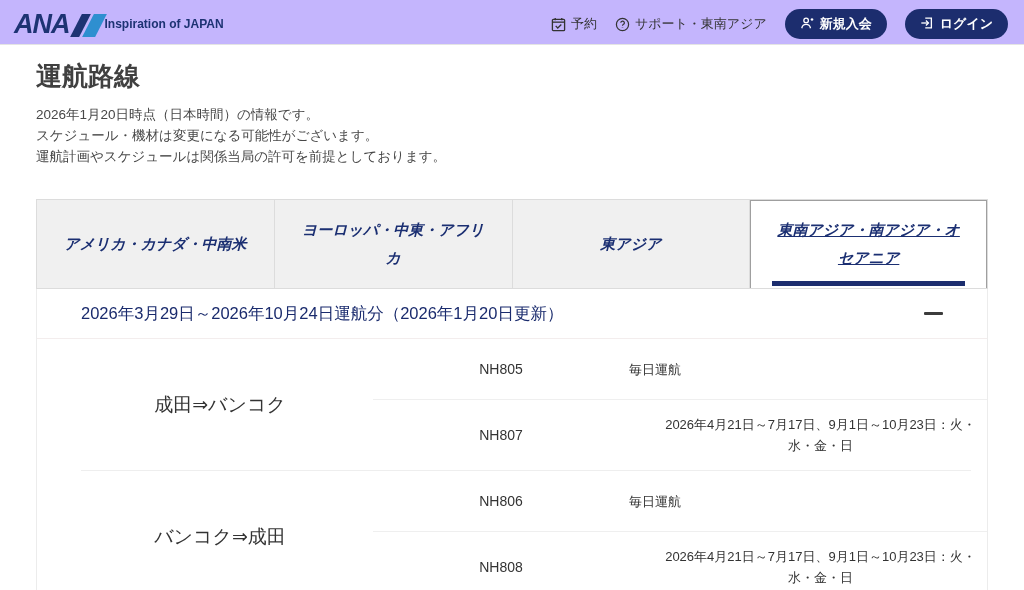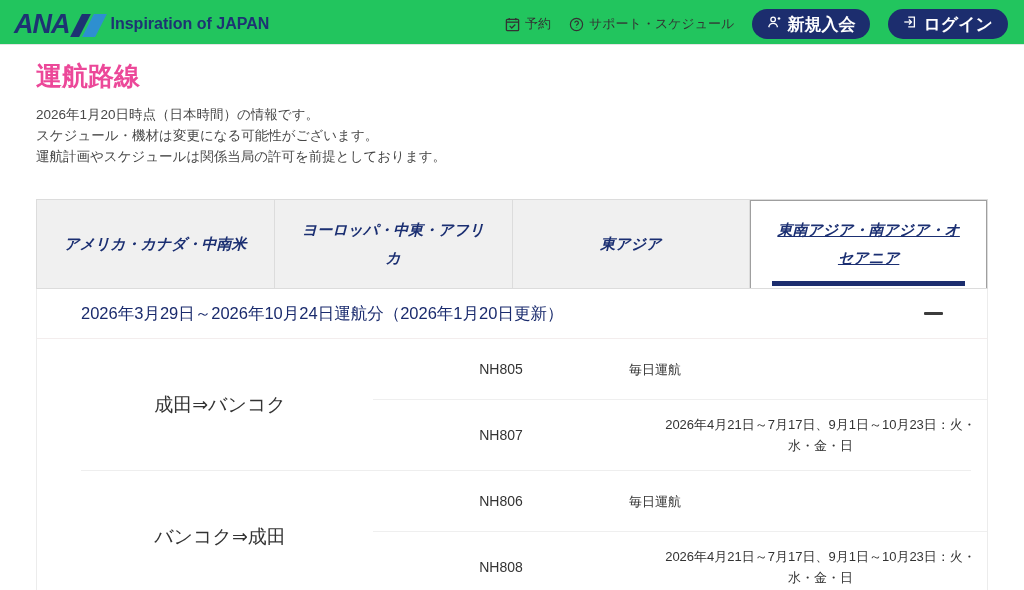--- a/index.html
+++ b/index.html
@@ -1,42 +1,42 @@
 <!DOCTYPE html>
 <html lang="ja"><head>
 <meta charset="utf-8">
 <style>
   * { box-sizing: border-box; margin: 0; padding: 0; }
   html,body { width:1024px; height:590px; overflow:hidden; background:#fff;
     font-family:"Liberation Sans","DejaVu Sans",sans-serif; color:#333; }
 
   
   .ghead { height:45px; display:flex; align-items:center; justify-content:space-between;
-    padding:4px 16px 0 14px; border-bottom:1px solid #e4e4e4; background:#22c55e; }
+    padding:4px 16px 0 14px; border-bottom:1px solid #e4e4e4; background:#c4b5fd; }
   .logo { display:flex; align-items:center; cursor:pointer; }
   .ana-word { font-size:27px; font-weight:bold; font-style:italic; letter-spacing:-1px;
     color:#1d3373; line-height:1; }
   .slash { display:flex; margin:2px 0 0 6px; }
   .slash i { display:block; height:23px; transform:skewX(-27deg); }
   .slash i.s1 { width:9px; background:#1d3373; margin-right:3px; }
   .slash i.s2 { width:13px; background:#2e8fd0; }
-  .tagline { font-size:16px; font-weight:bold; color:#1d3373; margin-left:10px; }
+  .tagline { font-size:12px; font-weight:bold; color:#1d3373; margin-left:4px; }
 
   .hright { display:flex; align-items:center; gap:18px; }
   .hlink { display:flex; align-items:center; gap:5px; font-size:13px; color:#333;
     text-decoration:none; cursor:pointer;text-align:center; }
   .hlink svg { display:block; }
   .pill { display:flex; align-items:center; gap:6px; height:30px; padding:0 15px;
     background:#1c2d6e; color:#fff; border:none; border-radius:16px;
-    font-size:17px; font-weight:bold; cursor:pointer;
+    font-size:13px; font-weight:bold; cursor:pointer;
     font-family:"Liberation Sans","DejaVu Sans",sans-serif; }
 
   
   main { padding:0 36px; }
-  h1.title { font-size:26px; font-weight:bold; color:#ec4899; margin:14px 0 10px; }
+  h1.title { font-size:26px; font-weight:bold; color:#404040; margin:14px 0 10px; }
   .notes p { font-size:13.5px; line-height:21px; color:#474747; }
 
   
   .tabs { display:flex; margin-top:32px; border:1px solid #dcdcdc; align-items:flex-start;font-style:italic; }
   .tab { flex:1 1 0; min-height:88px; display:flex; align-items:center; justify-content:center;
     text-align:center; background:#f0f0f0; color:#1b2f72; font-weight:bold; font-size:15px;
     line-height:1.9; padding:8px 26px; cursor:pointer; position:relative; }
   .tab + .tab { border-left:1px solid #dcdcdc; }
   .tab.selected { background:#fff; margin:0 0 -1px 0; z-index:2;
     box-shadow: inset 0 1px 0 #9f9f9f, inset 1px 0 0 #9f9f9f, inset -1px 0 0 #9f9f9f; }
@@ -90,21 +90,21 @@
       <span>予約</span>
     </a>
     <a class="hlink">
       <span>
         <svg width="15" height="15" viewBox="0 0 16 16" fill="none" stroke="#333" stroke-width="1.3">
           <circle cx="8" cy="8" r="6.5"></circle>
           <path d="M6.2 6.2a1.9 1.9 0 1 1 2.6 1.8c-.6.3-.8.7-.8 1.3"></path>
           <line x1="8" y1="11.2" x2="8" y2="11.6" stroke-width="1.8"></line>
         </svg>
       </span>
-      <span>サポート・スケジュール</span>
+      <span>サポート・東南アジア</span>
     </a>
     <button class="pill">
       <span>
         <svg width="14" height="14" viewBox="0 0 16 16" fill="none" stroke="#fff" stroke-width="1.5">
           <circle cx="7" cy="5" r="2.6"></circle>
           <path d="M2 14c.6-3 2.6-4.4 5-4.4s4.4 1.4 5 4.4"></path>
           <line x1="12.2" y1="4" x2="15.2" y2="4"></line>
           <line x1="13.7" y1="2.5" x2="13.7" y2="5.5"></line>
         </svg>
       </span>

